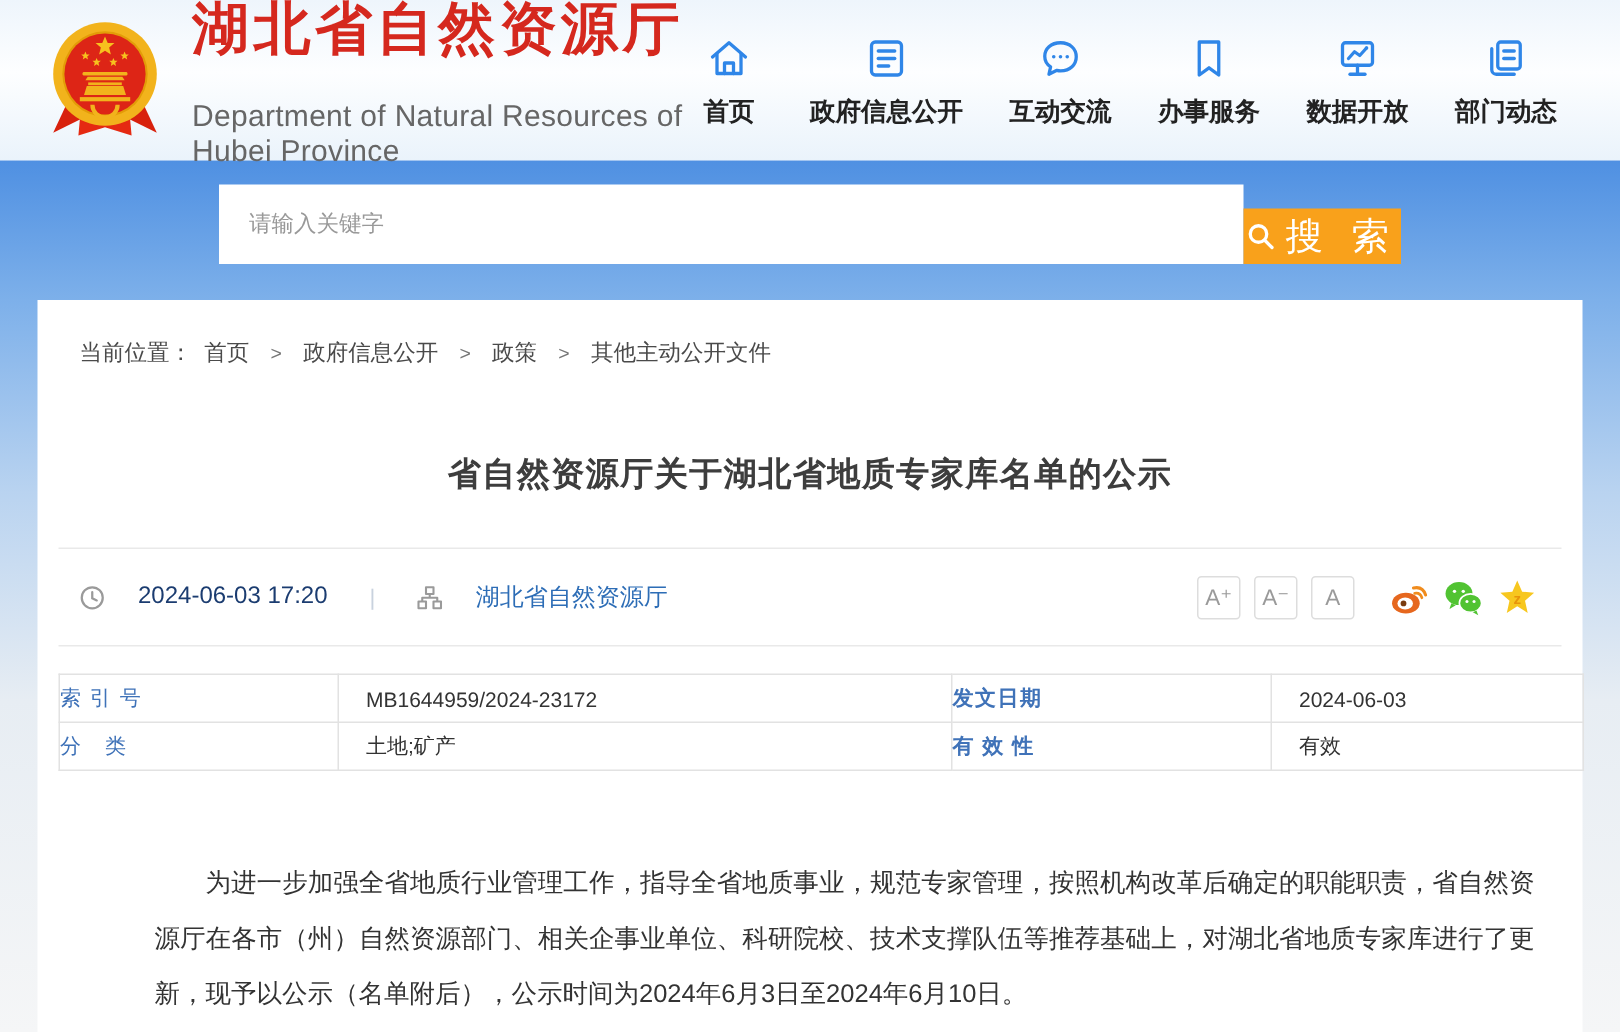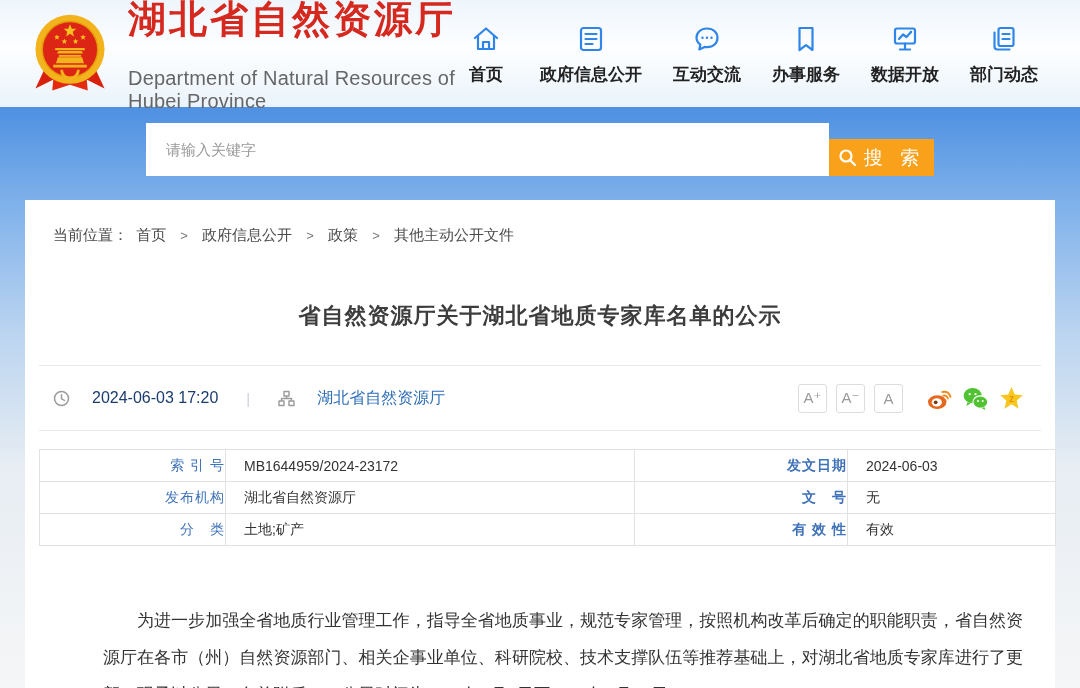--- a/index.html
+++ b/index.html
@@ -41,21 +41,21 @@
   .search-row { padding-top: 16px; display: flex; justify-content: center; }
   .search-box { width: 788px; height: 53px; display: flex; justify-content: flex-end; }
   .search-input {
     flex: 1; border: none; outline: none; background: #fff;
     padding: 0 20px; font-size: 15px; color: #333;
     font-family: "Liberation Sans", "DejaVu Sans", sans-serif;
   }
   .search-input::placeholder { color: #999; }
   .search-btn {
     width: 105px; border: none; background: #f9a11b; color: #fff;
-    font-size: 19px; letter-spacing: 6px; cursor: pointer;
+    font-size: 25px; letter-spacing: 6px; cursor: pointer;
     display: flex; align-items: center; justify-content: center; gap: 7px;
     font-family: "Liberation Sans", "DejaVu Sans", sans-serif;
     margin-top: 16px;
   }
 
   .card {
     width: 1030px; height: 500px; margin: 24px auto 0;
     background: #fff; padding: 0 14px;
   }
 
@@ -87,21 +87,21 @@
     display: flex; align-items: center; justify-content: center;
     font-family: "Liberation Sans", "DejaVu Sans", sans-serif;
   }
   .share-icon { width: 27px; height: 27px; cursor: pointer; }
   .share-icon.first { margin-left: 14px; }
 
   .meta-table {
     width: 1002px; margin-top: 18px; border-collapse: collapse; table-layout: fixed;
   }
   .meta-table td { border: 1px solid #e2e2e2; height: 32px; font-size: 14px; }
-  .meta-table td.lbl { text-align: right; color: #3f72b8; letter-spacing: 1px; }
+  .meta-table td.lbl { text-align: left; color: #3f72b8; letter-spacing: 1px; }
   .meta-table td.val { padding-left: 18px; color: #333; }
   .col-l1 { width: 186px; } .col-v1 { width: 409px; }
   .col-l2 { width: 213px; font-weight: bold; } .col-v2 { width: 208px; }
 
   .body-text {
     margin: 56px 18px 0 64px;
     font-size: 17px; line-height: 37px; color: #333;
     text-indent: 2em; text-align: justify;
   }
 
@@ -302,26 +302,20 @@
 
     <table class="meta-table">
       <tbody>
         <tr>
           <td class="lbl col-l1">索 引 号</td>
           <td class="val col-v1">MB1644959/2024-23172</td>
           <td class="lbl col-l2">发文日期</td>
           <td class="val col-v2">2024-06-03</td>
         </tr>
         <tr>
-          <td class="lbl col-l1">发布机构</td>
-          <td class="val col-v1">湖北省自然资源厅</td>
-          <td class="lbl col-l2">文　号</td>
-          <td class="val col-v2">无</td>
-        </tr>
-        <tr>
           <td class="lbl col-l1">分　类</td>
           <td class="val col-v1">土地;矿产</td>
           <td class="lbl col-l2">有 效 性</td>
           <td class="val col-v2">有效</td>
         </tr>
       </tbody>
     </table>
 
     <p class="body-text">为进一步加强全省地质行业管理工作，指导全省地质事业，规范专家管理，按照机构改革后确定的职能职责，省自然资源厅在各市（州）自然资源部门、相关企事业单位、科研院校、技术支撑队伍等推荐基础上，对湖北省地质专家库进行了更新，现予以公示（名单附后），公示时间为2024年6月3日至2024年6月10日。</p>
 

